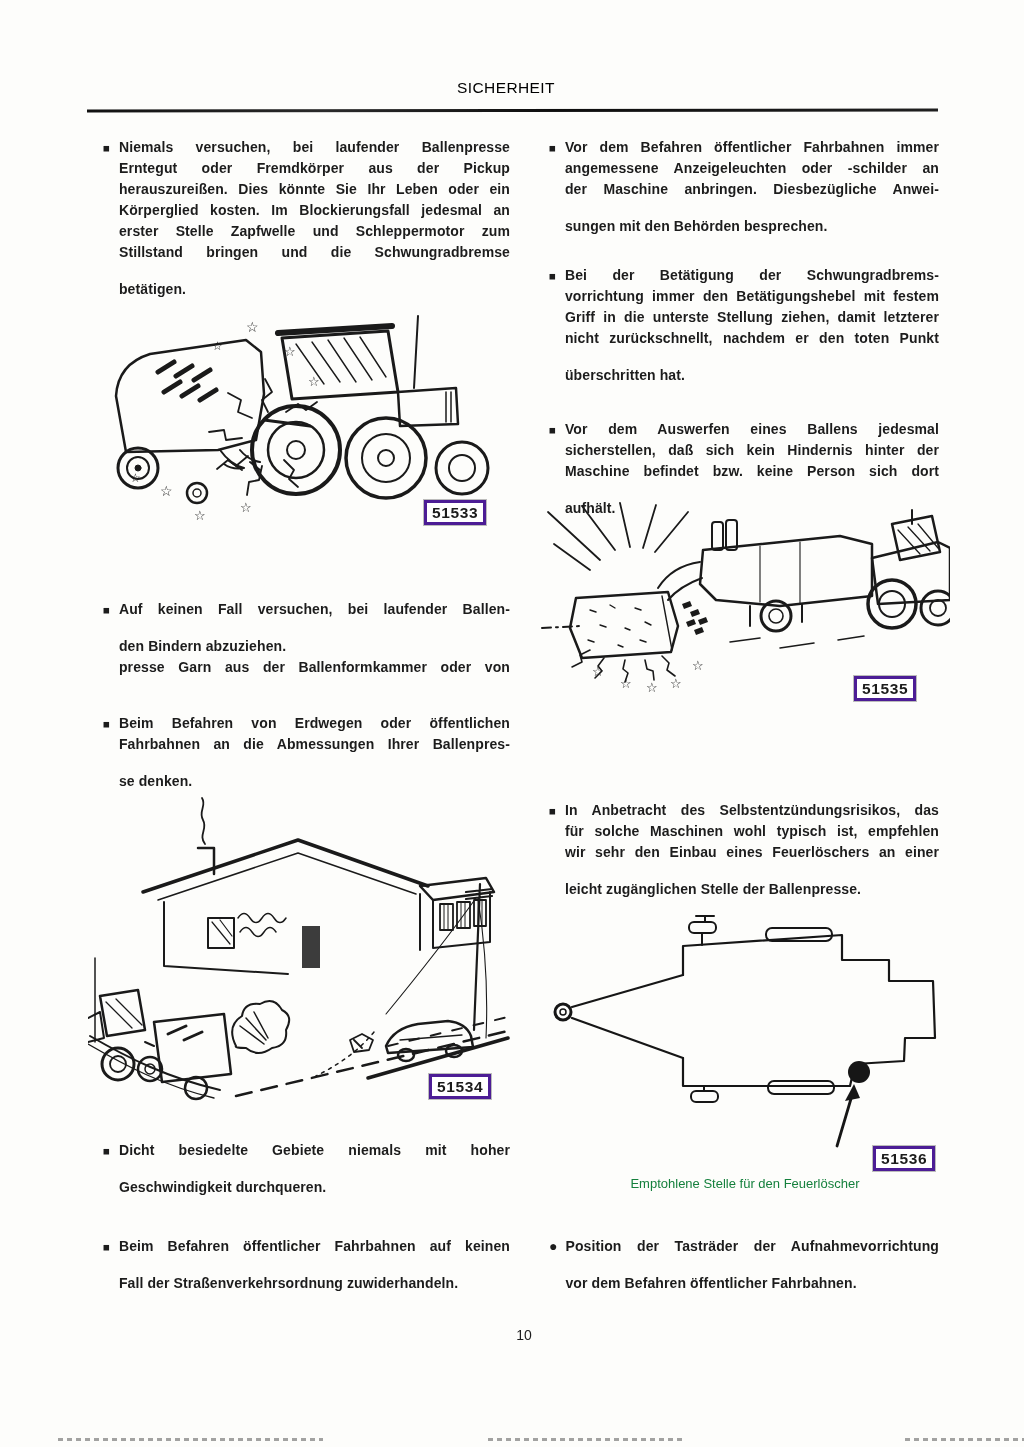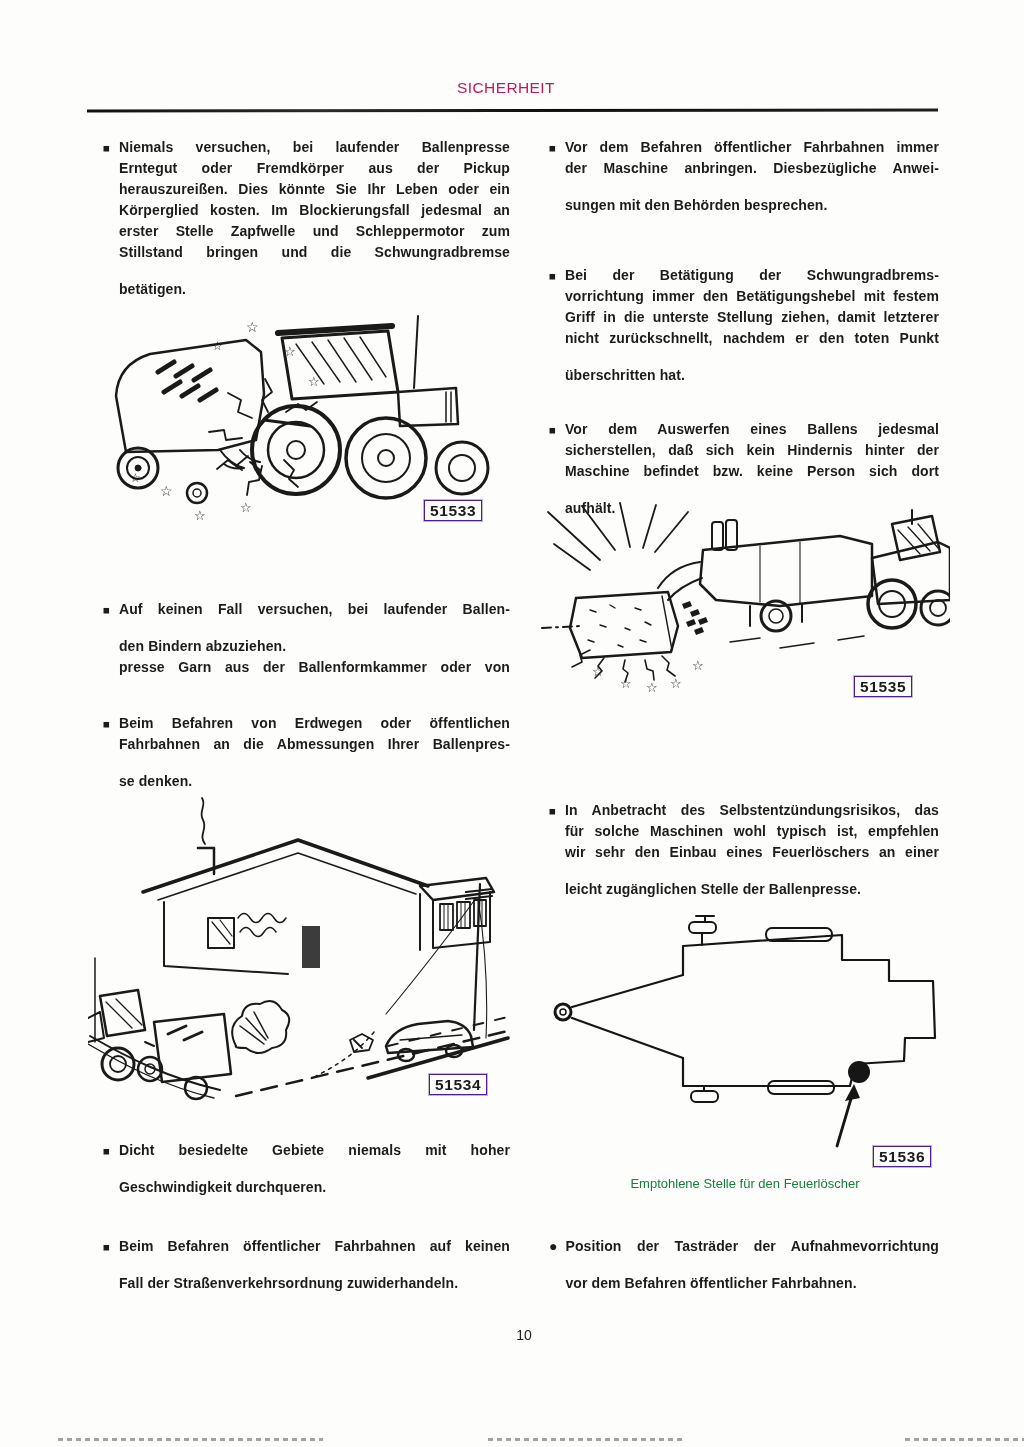--- a/index.html
+++ b/index.html
@@ -1,31 +1,31 @@
 <!DOCTYPE html>
 <html><head>
 <meta charset="utf-8">
 <style>
   html,body{margin:0;padding:0;background:#d9d9d9;}
   .page{position:relative;width:1024px;height:1447px;background:#fdfdfb;overflow:hidden;
         font-family:"Liberation Sans",sans-serif;color:#1c1c1c;}
   .title{position:absolute;top:79px;left:0;width:1012px;text-align:center;
-         font-size:15.5px;letter-spacing:.4px;color:#be185d;}
+         font-size:15.5px;letter-spacing:.4px;color:#000000;}
   .rule{position:absolute;top:109px;left:87px;width:851px;height:3px;
         background:linear-gradient(90deg,#111 0%,#2a2a2a 28%,#0e0e0e 55%,#1f1f1f 100%);
         transform:rotate(-.06deg);}
   .bullet{position:absolute;display:flex;align-items:flex-start;}
   .bullet.bl{left:103px;width:407px;}
   .bullet.br{left:549px;width:390px;}
   .mk-sq{flex:0 0 auto;font-size:11.5px;line-height:21px;margin-right:9px;margin-top:1px;}
   .mk-dot{flex:0 0 auto;font-size:14px;line-height:21px;margin-right:8px;}
   .para{flex:1 1 auto;font-size:14px;line-height:21px;letter-spacing:.1px;}
   .para .line{text-align:justify;text-align-last:justify;font-weight:bold;}
   .para .line-last{text-align:justify;text-align-last:left;margin-top:16px;}
-  .figbox{position:absolute;border:1px solid #4c1d95;background:#fff;font-weight:bold;
+  .figbox{position:absolute;border:3px solid #4c1d95;background:#fff;font-weight:bold;
           font-size:15.5px;line-height:19px;padding:0 5px;letter-spacing:.6px;
           box-shadow:0 0 0 1px rgba(20,20,20,.28);}
   .caption{position:absolute;top:1176px;left:549px;width:392px;text-align:center;
            font-size:13px;color:#15803d;}
   .pagenum{position:absolute;top:1327px;left:12px;width:1024px;text-align:center;font-size:14px;}
   .artifact{position:absolute;height:3px;opacity:.45;
             background:repeating-linear-gradient(90deg,#333 0 5px,transparent 5px 9px);}
   .fig{position:absolute;}
   svg text{font-family:"DejaVu Sans",sans-serif;}
 </style>
@@ -169,20 +169,21 @@
     <div class="para">
         <div class="line">Beim Befahren öffentlicher Fahrbahnen auf keinen</div>
         <div class="line line-last">Fall der Straßenverkehrsordnung zuwiderhandeln.</div>
       </div>
   </div>
 
   <div class="bullet br" style="top:137px">
     <span class="mk-sq">■</span>
     <div class="para">
         <div class="line">Vor dem Befahren öffentlicher Fahrbahnen immer</div>
+        <div class="line">angemessene Anzeigeleuchten oder -schilder an</div>
         <div class="line">der Maschine anbringen. Diesbezügliche Anwei-</div>
         <div class="line line-last">sungen mit den Behörden besprechen.</div>
       </div>
   </div>
 
   <div class="bullet br" style="top:265px">
     <span class="mk-sq">■</span>
     <div class="para">
         <div class="line">Bei der Betätigung der Schwungradbrems-</div>
         <div class="line">vorrichtung immer den Betätigungshebel mit festem</div>

